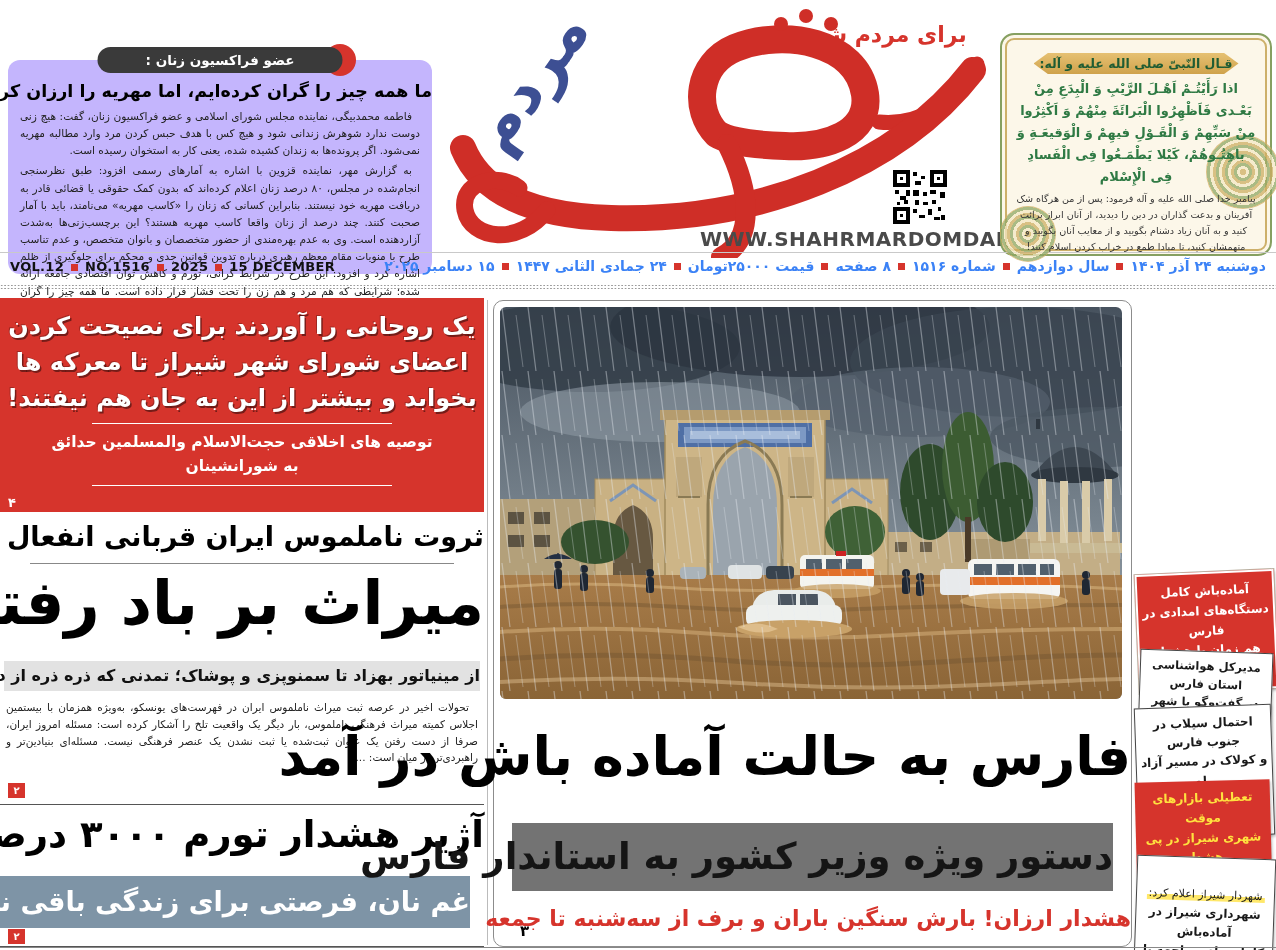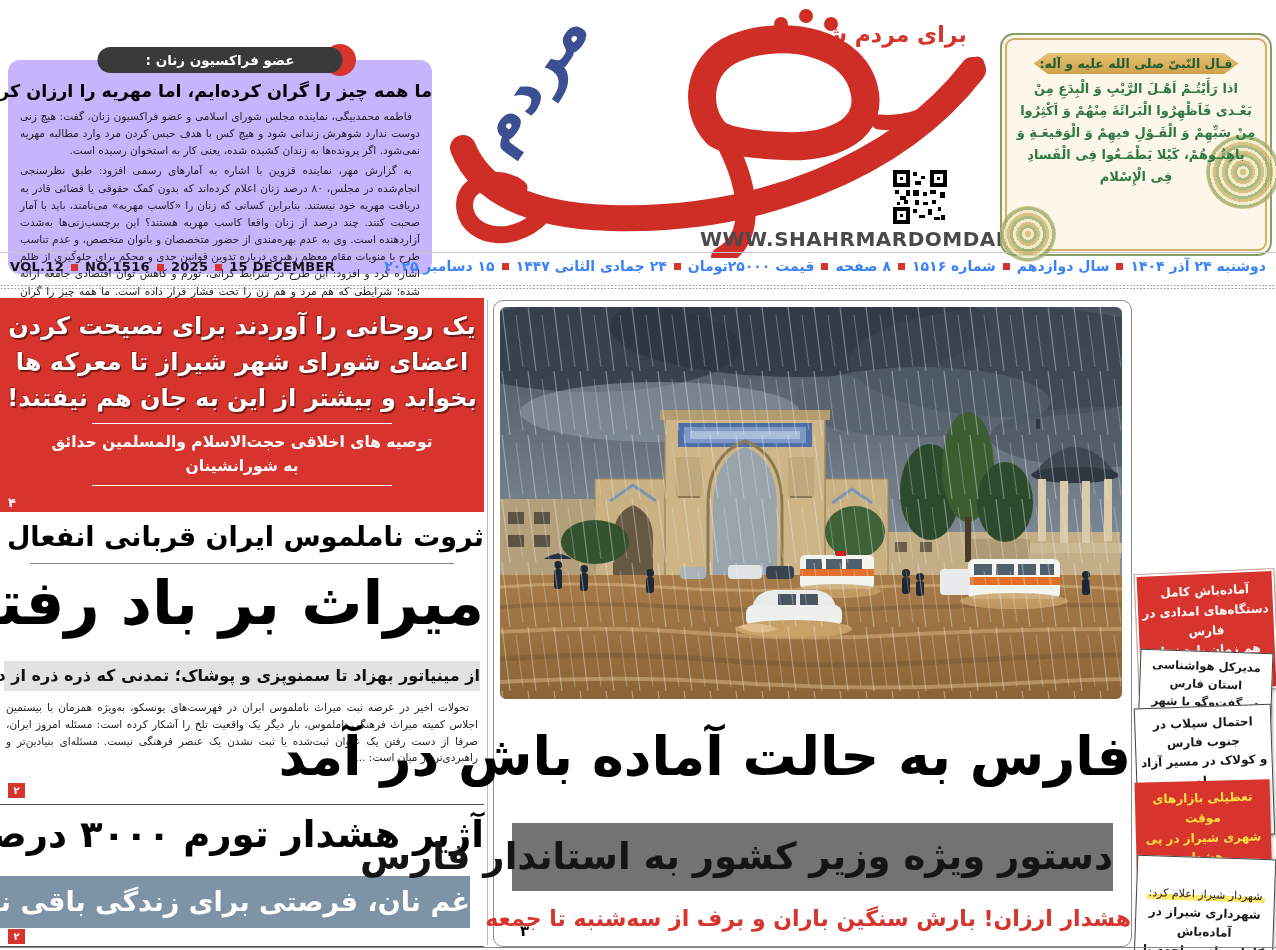--- a/index.html
+++ b/index.html
@@ -189,20 +189,21 @@
     </g>
   </svg>
 
   <div class="abs" id="website">WWW.SHAHRMARDOMDAILY.IR</div>
 
   <div class="abs" id="hadith-box">
     <div class="orn" id="orn1"></div>
     <div class="orn" id="orn2"></div>
     <div class="hadith-header">قـال النّبیّ صلی الله علیه و آله:</div>
     <div class="hadith-arabic">اذا رَأَیْتُـمْ اَهْـلَ الرَّیْبِ وَ الْبِدَعِ مِنْ بَعْـدی فَاَظْهِرُوا الْبَرائَةَ مِنْهُمْ وَ اَکْثِرُوا مِنْ سَبِّهِمْ وَ الْقَـوْلِ فیهِمْ وَ الْوَقیعَـةِ وَ باهِتُـوهُمْ، کَیْلا یَطْمَـعُوا فِی الْفَسادِ فِی الْإِسْلام</div>
+    <div class="hadith-fa">پیامبر خدا صلی الله علیه و آله فرمود: پس از من هرگاه شک آفرینان و بدعت گذاران در دین را دیدید، از آنان ابراز برائت کنید و به آنان زیاد دشنام بگویید و از معایب آنان بگویید و متهمشان کنید، تا مبادا طمع در خراب کردن اسلام کنند!</div>
   </div>
 
   <div class="abs" id="dateline">
     <div class="date-left">
       <span>VOL.12</span><span class="sq"></span><span>NO.1516</span><span class="sq"></span><span>2025</span><span class="sq"></span><span>15 DECEMBER</span>
     </div>
     <div class="date-right">
       <span>دوشنبه ۲۴ آذر ۱۴۰۴</span><span class="sq"></span><span>سال دوازدهم</span><span class="sq"></span><span>شماره ۱۵۱۶</span><span class="sq"></span><span>۸ صفحه</span><span class="sq"></span><span>قیمت ۲۵۰۰۰تومان</span><span class="sq"></span><span>۲۴ جمادی الثانی ۱۴۴۷</span><span class="sq"></span><span>۱۵ دسامبر ۲۰۲۵</span>
     </div>
   </div>

